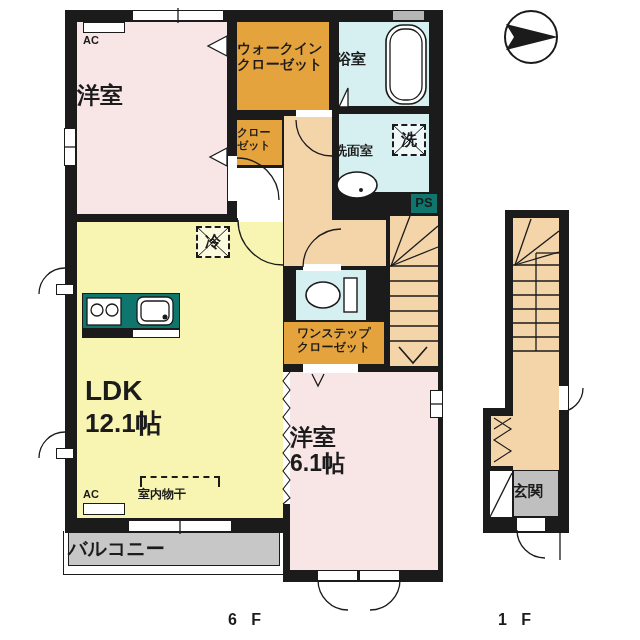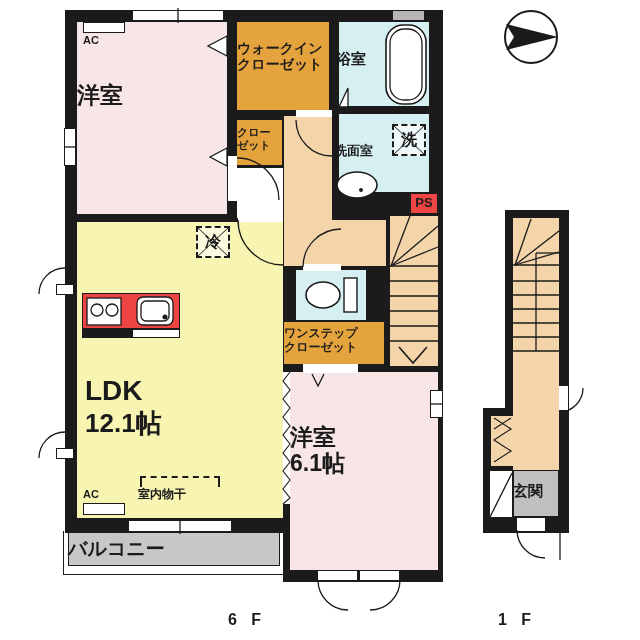--- a/index.html
+++ b/index.html
@@ -7,21 +7,21 @@
   #stage{position:relative;width:640px;height:640px;background:var(--page_bg,#fff);overflow:hidden;}
   .abs{position:absolute;box-sizing:border-box;}
   .wall{background:var(--wall,#1b1b1b);}
   .pink{background:var(--room_pink,#f8e6e6);}
   .orange{background:var(--closet_orange,#e4a33c);}
   .yellow{background:var(--ldk_yellow,#f8f5b2);}
   .blue{background:var(--wet_blue,#d6f0f2);}
   .peach{background:var(--hall_peach,#f4d4a9);}
   .graybal{background:var(--balcony_gray,#c7c7c7);}
   .graygen{background:var(--entrance_gray,#bfbfbf);}
-  .whitebox{background:#ef4444;border:1.5px solid #1b1b1b;}
+  .whitebox{background:#0f766e;border:1.5px solid #1b1b1b;}
   .thinbox{background:#fff;border:1px solid #1b1b1b;}
   .lbl{color:#1b1b1b;text-align:left;line-height:1.15;font-weight:bold;}
   .lbl .ln{display:block;}
   .dashedbox{background:rgba(255,255,255,.6);border:2px dashed #1b1b1b;display:flex;align-items:center;justify-content:center;font-weight:bold;color:#1b1b1b;}
   .gap{background:#fff;}
   svg.overlay{position:absolute;left:0;top:0;pointer-events:none;}
   .bracket{border:2px dashed #1b1b1b;border-bottom:none;background:transparent;}
 </style>
 </head>
 <body>
@@ -108,21 +108,21 @@
   <div class="abs lbl" style="left:336px;top:50px;width:52px;font-size:15px;">
     <span>浴室</span>
   </div>
   <div class="abs lbl" style="left:334px;top:144px;width:66px;font-size:13px;">
     <span>洗面室</span>
   </div>
   <div class="abs lbl" style="left:85px;top:374px;width:200px;font-size:28px;line-height:1.2;">
     <span class="ln">LDK</span>
     <span class="ln" style="font-size:26px;">12.1帖</span>
   </div>
-  <div class="abs lbl" style="left:284px;top:327px;width:100px;font-size:12px;">
+  <div class="abs lbl" style="left:284px;top:327px;width:100px;font-size:12px;padding-left:13px;">
     <span class="ln">ワンステップ</span>
     <span class="ln">クローゼット</span>
   </div>
   <div class="abs lbl" style="left:138px;top:488px;width:84px;font-size:12px;">
     <span>室内物干</span>
   </div>
   <div class="abs lbl" style="left:83px;top:34px;width:44px;font-size:11px;">
     <span>AC</span>
   </div>
   <div class="abs lbl" style="left:83px;top:488px;width:44px;font-size:11px;">

